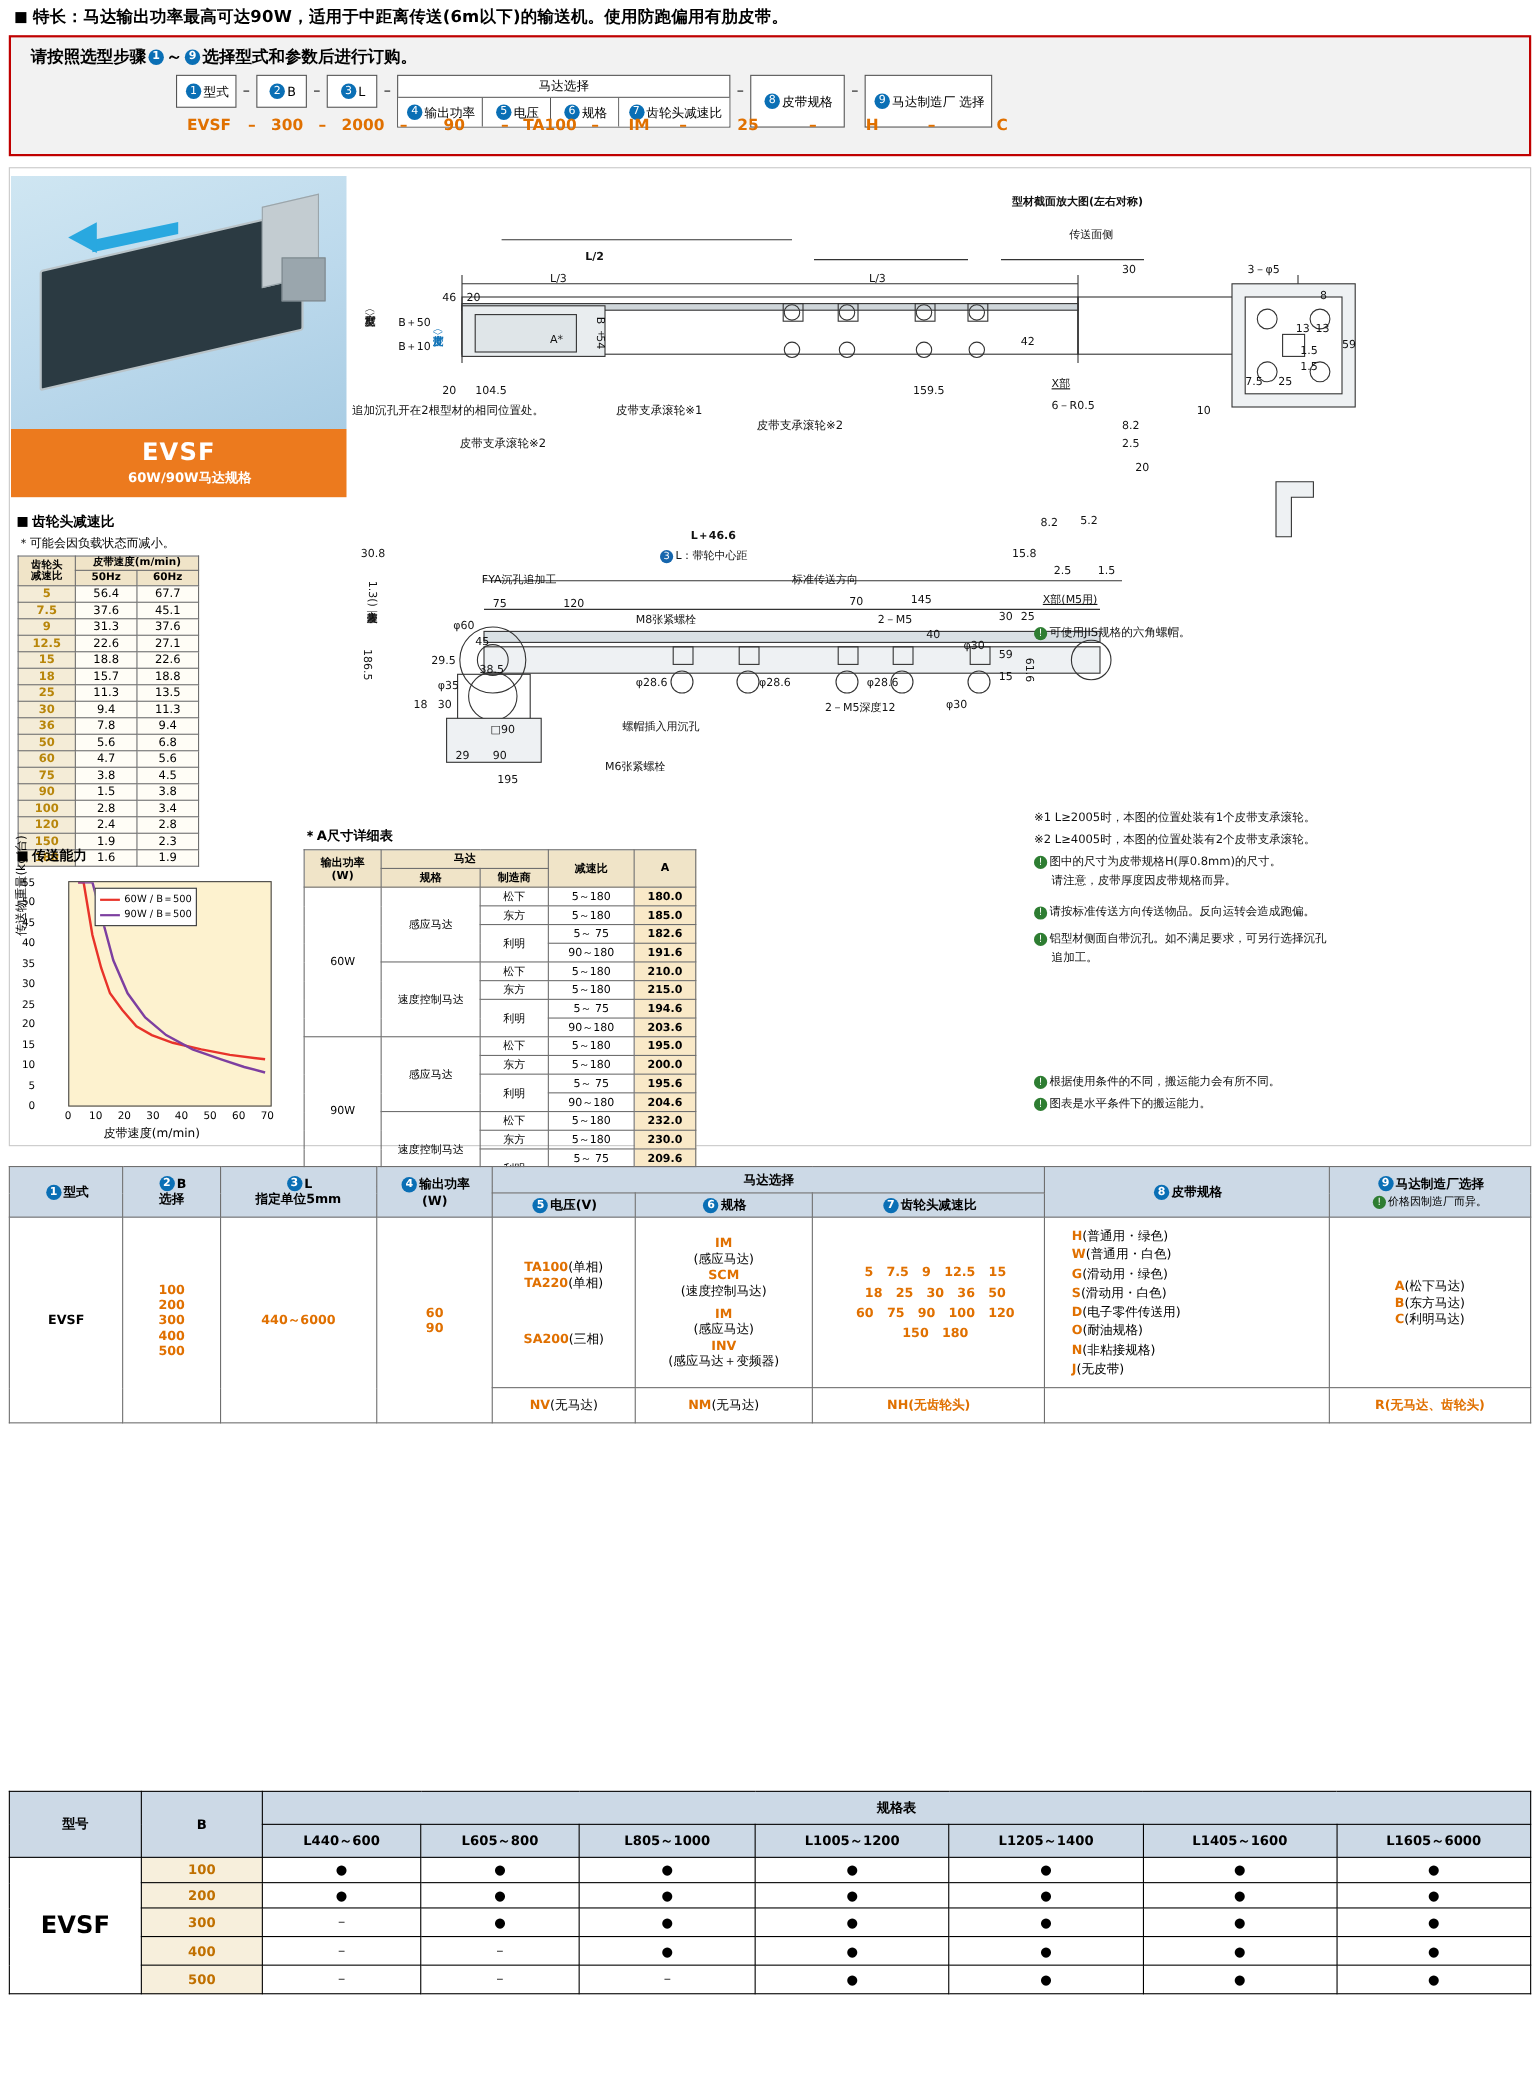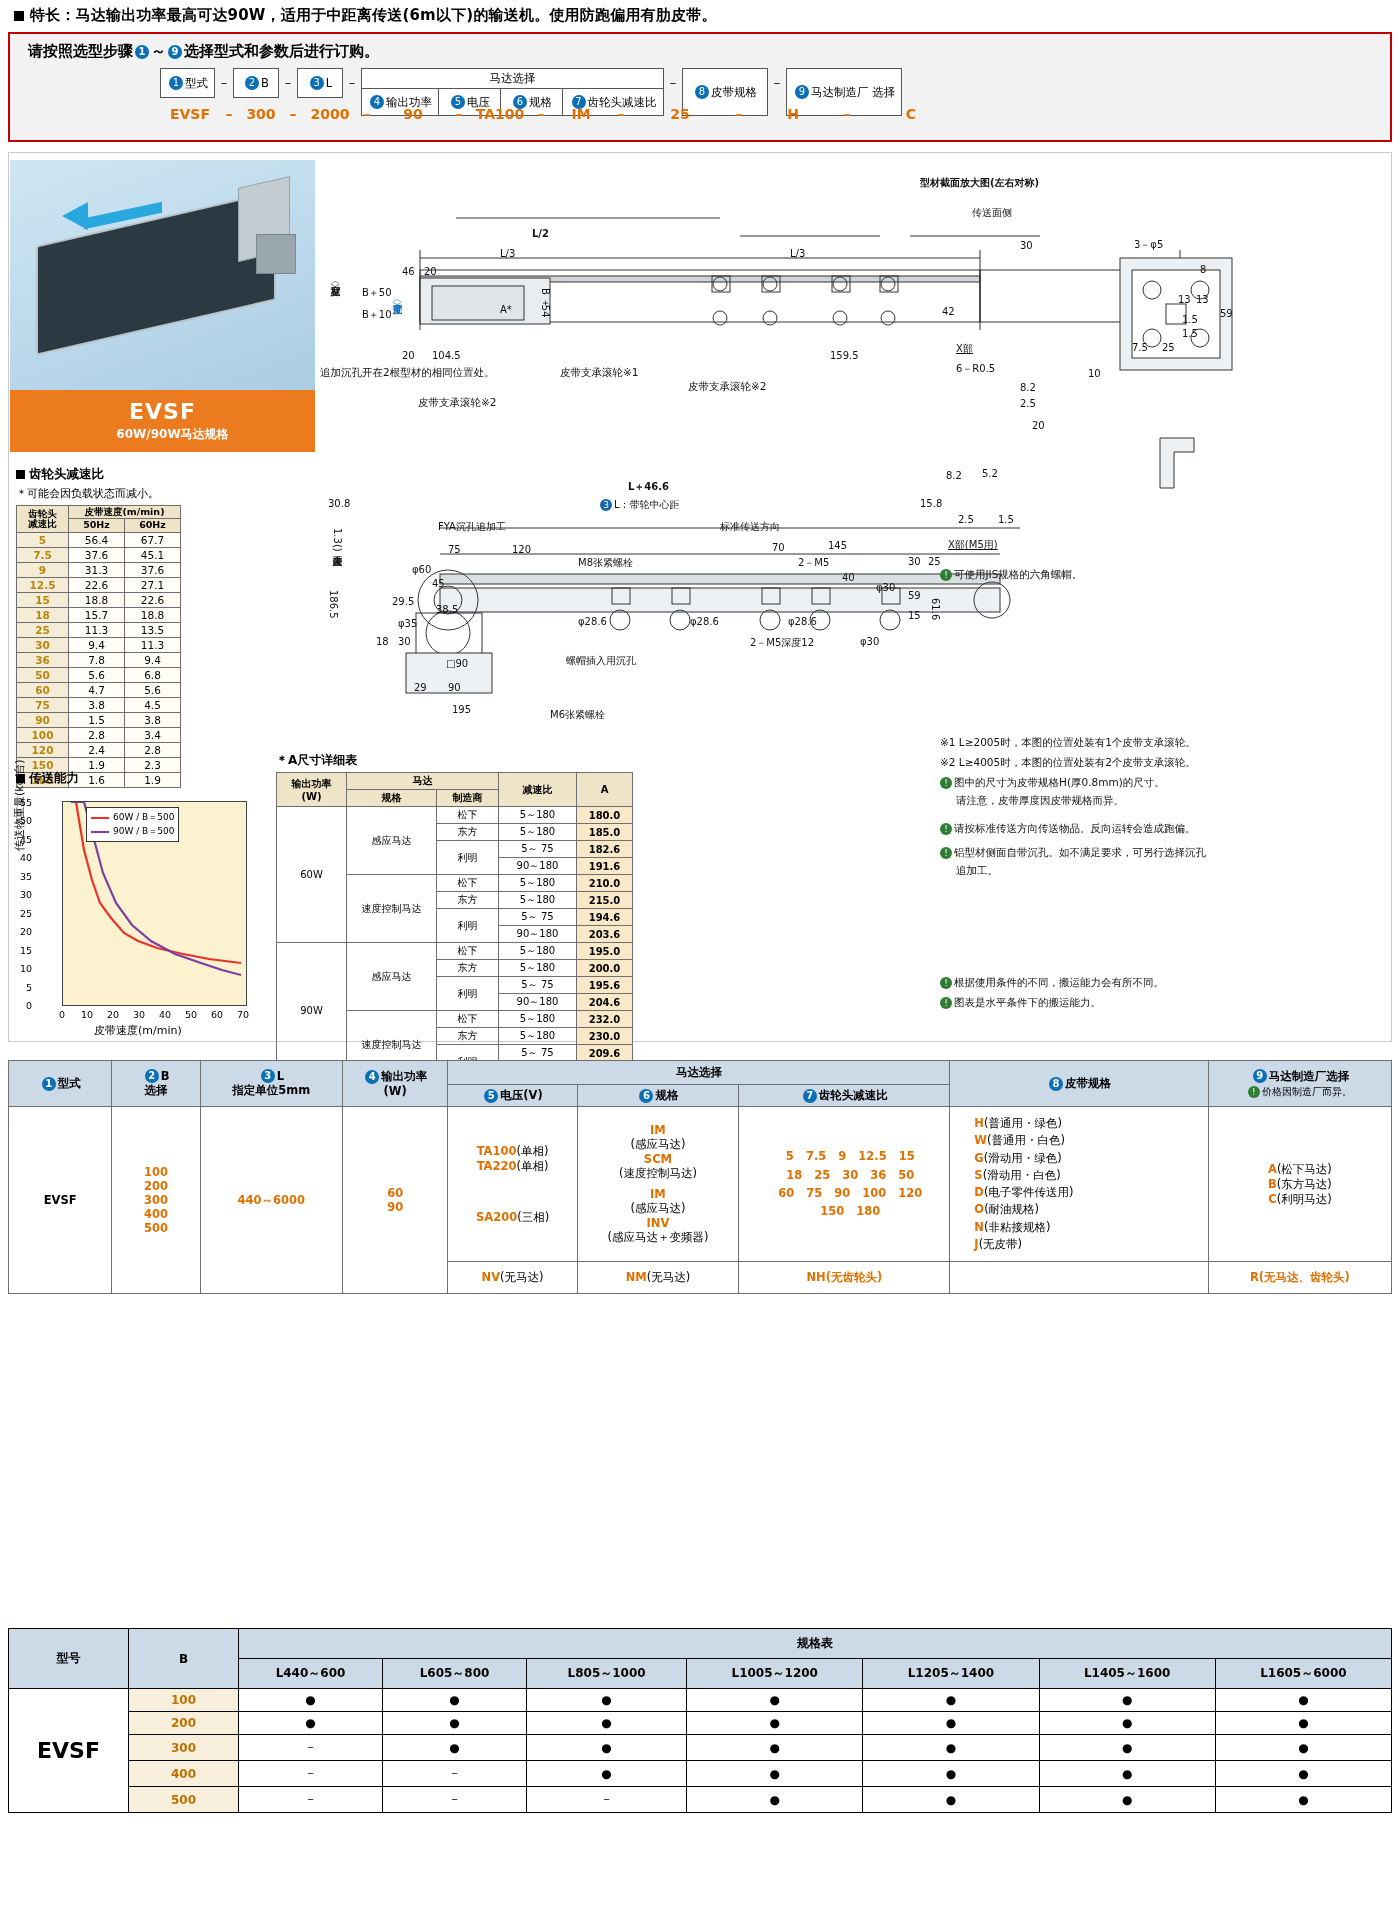--- a/index.html
+++ b/index.html
@@ -496,32 +496,32 @@
     <div class="dtxt" style="left:258px; top:458px">φ28.6</div>
     <div class="dtxt" style="left:370px; top:458px">φ28.6</div>
     <div class="dtxt" style="left:468px; top:458px">φ28.6</div>
     <div class="dtxt" style="left:556px; top:424px">φ30</div>
     <div class="dtxt" style="left:540px; top:478px">φ30</div>
     <div class="dtxt" style="left:588px; top:452px">15</div>
     <div class="dtxt" style="left:588px; top:432px">59</div>
     <div class="dtxt" style="left:610px; top:440px; writing-mode:vertical-rl">61.6</div>
     <div class="dtxt" style="left:430px; top:478px">2－M5深度12</div>
     <div class="dtxt" style="left:246px; top:496px">螺帽插入用沉孔</div>
-    <div class="dtxt" style="left:230px; top:550px">M6张紧螺栓</div>
+    <div class="dtxt" style="left:230px; top:532px">M6张紧螺栓</div>
     <div class="dtxt" style="left:126px; top:500px">□90</div>
     <div class="dtxt" style="left:128px; top:524px">90</div>
     <div class="dtxt" style="left:94px; top:524px">29</div>
     <div class="dtxt" style="left:132px; top:546px">195</div>
 
     <div class="dtxt b" style="left:600px; top:18px">型材截面放大图(左右对称)</div>
     <div class="dtxt" style="left:652px; top:48px">传送面侧</div>
     <div class="dtxt" style="left:700px; top:82px">30</div>
     <div class="dtxt" style="left:814px; top:80px">3－φ5</div>
     <div class="dtxt" style="left:880px; top:106px">8</div>
-    <div class="dtxt" style="left:622px; top:148px">42</div>
+    <div class="dtxt" style="left:608px; top:148px">42</div>
     <div class="dtxt" style="left:858px; top:136px">13</div>
     <div class="dtxt" style="left:876px; top:136px">13</div>
     <div class="dtxt" style="left:862px; top:156px">1.5</div>
     <div class="dtxt" style="left:862px; top:170px">1.5</div>
     <div class="dtxt" style="left:812px; top:184px">7.5</div>
     <div class="dtxt" style="left:842px; top:184px">25</div>
     <div class="dtxt" style="left:900px; top:150px">59</div>
     <div class="dtxt" style="left:636px; top:184px; text-decoration:underline">X部</div>
     <div class="dtxt" style="left:636px; top:204px">6－R0.5</div>
     <div class="dtxt" style="left:768px; top:210px">10</div>

